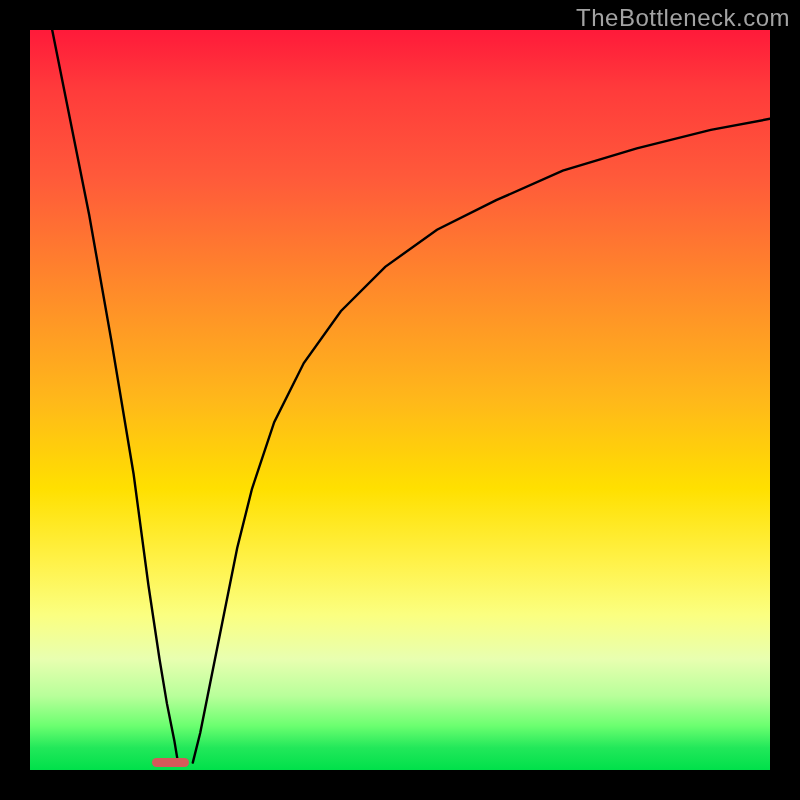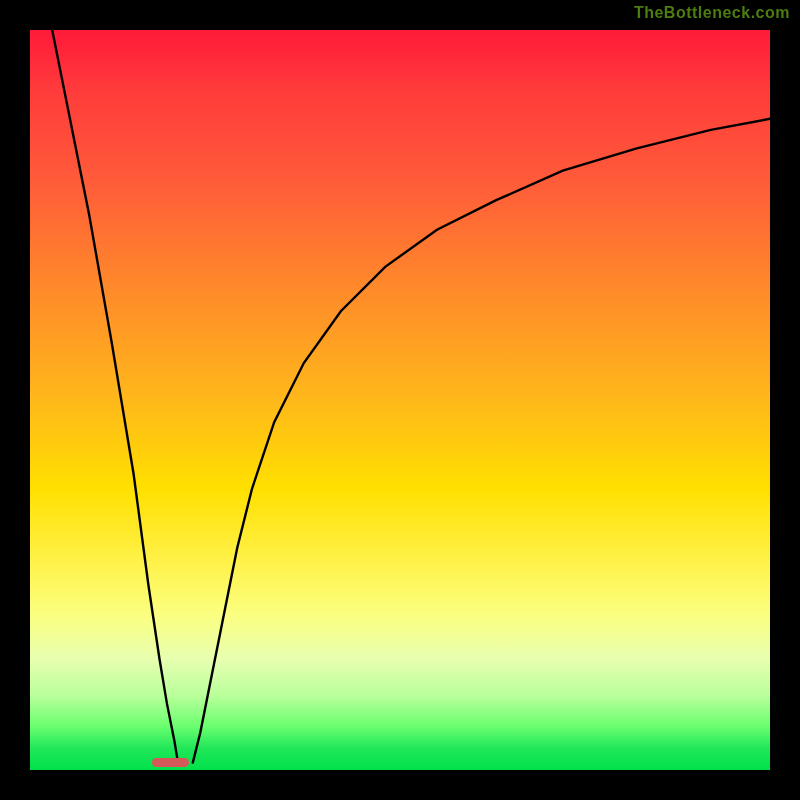--- a/index.html
+++ b/index.html
@@ -11,23 +11,23 @@
   .chart-wrap {
     position: relative;
     width: 800px;
     height: 800px;
     background: #000;
   }
   .watermark {
     position: absolute;
     top: 4px;
     right: 10px;
-    color: #4d7c0f;
-    font-size: 16px;
-    font-weight: 700;
+    color: #a3a3a3;
+    font-size: 24px;
+    font-weight: 400;
     letter-spacing: 0.5px;
     z-index: 4;
   }
   .plot-area {
     position: absolute;
     left: 30px;
     top: 30px;
     width: 740px;
     height: 740px;
     overflow: hidden;

